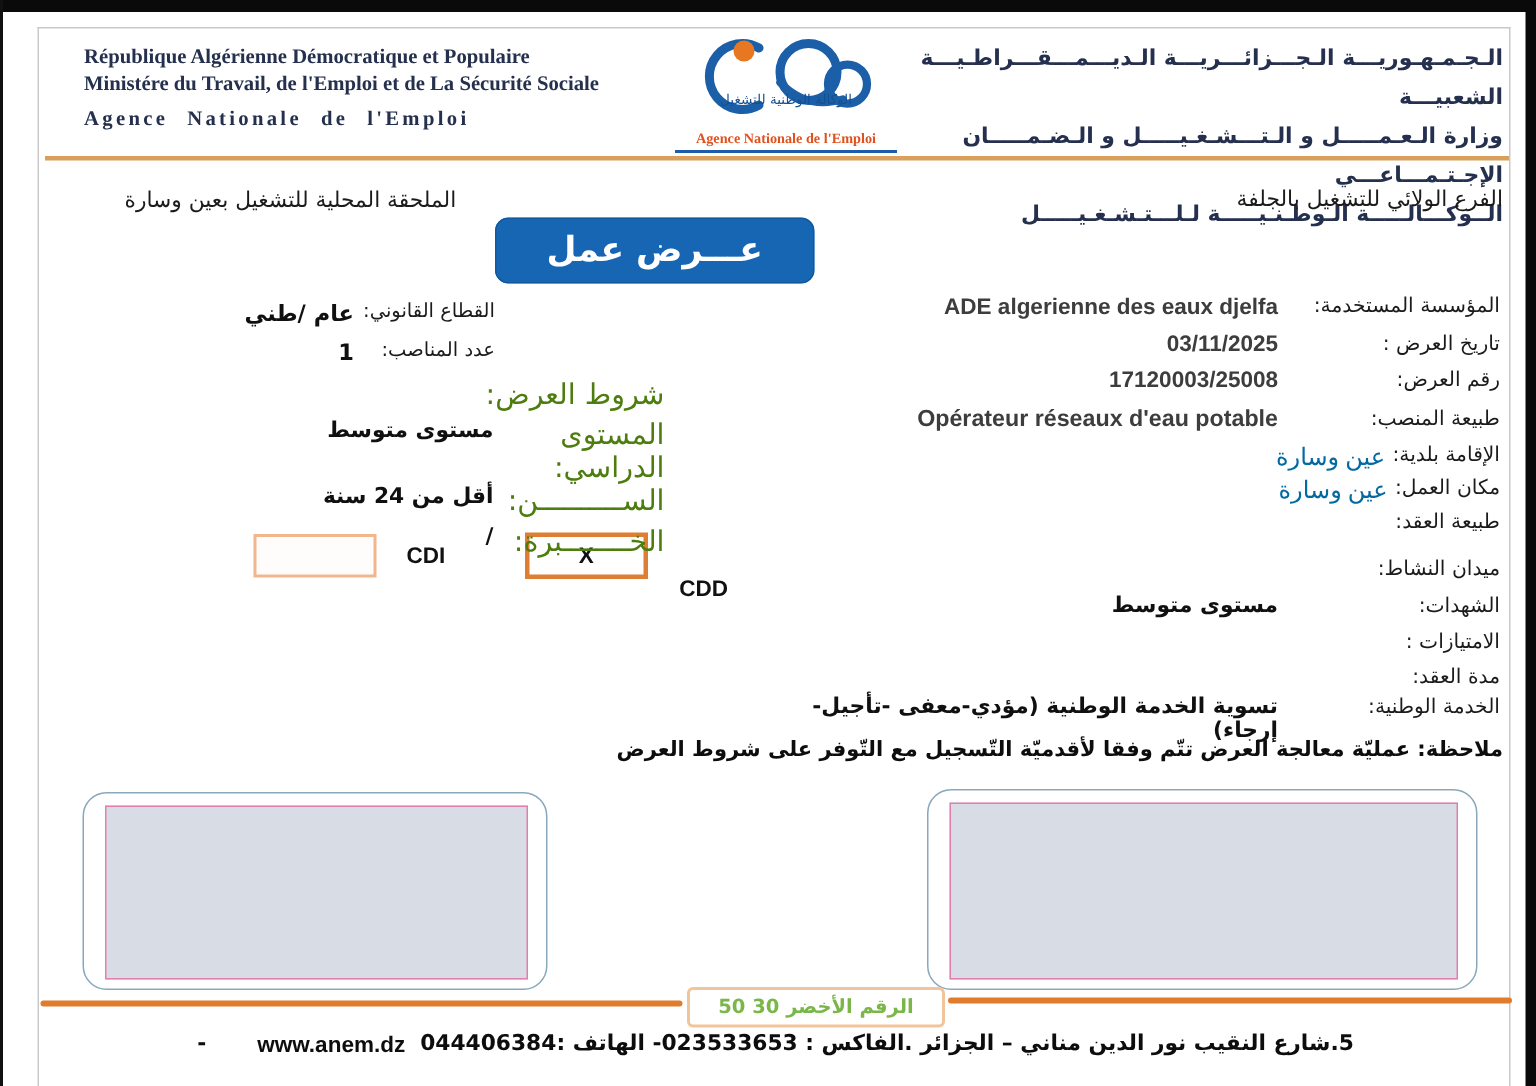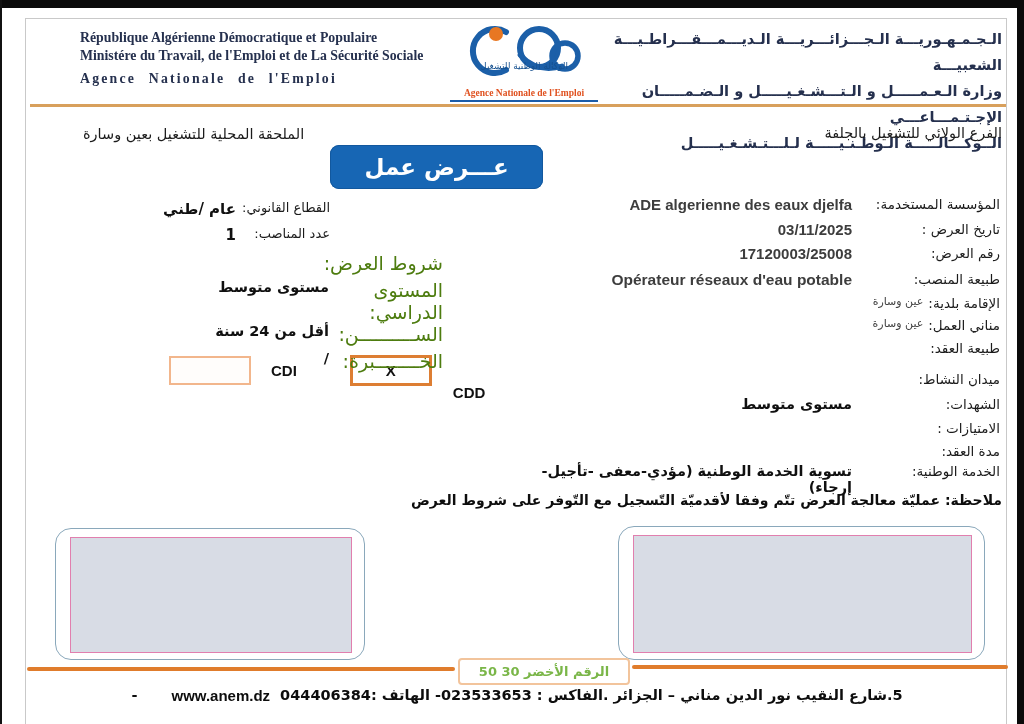--- a/index.html
+++ b/index.html
@@ -8,21 +8,21 @@
   .abs{position:absolute;}
 
   
   .bar-top{left:0;top:0;width:1024px;height:8px;background:#0a0a0a;}
   .bar-right{right:0;top:0;width:7px;height:724px;background:#0a0a0a;}
   .bar-left{left:0;top:0;width:2px;height:724px;background:#111;}
 
   .frame{left:25px;top:18px;width:982px;height:706px;border:1px solid #c9c9c9;border-bottom:none;box-sizing:border-box;}
 
   
-  .fr-block{left:56px;top:30px;width:380px;margin-left:24px;}
+  .fr-block{left:56px;top:30px;width:380px;}
   .fr-block p{margin:0 0 2px 0;font-family:"Liberation Serif",serif;font-weight:bold;font-size:13.8px;color:#25304e;}
   .fr-line3{margin-top:7px !important;letter-spacing:2.2px;word-spacing:7px;}
   .ar-block{right:22px;top:26px;width:400px;text-align:right;direction:rtl;}
   .ar-block p{margin:0;font-weight:bold;font-size:14.6px;line-height:26px;color:#25304e;}
   .header-rule{left:30px;top:104px;width:976px;height:3px;background:#d8a05c;}
 
   
   .logo{left:450px;top:22px;width:148px;text-align:center;}
   .logo-caption{font-size:9.5px;font-weight:bold;color:#e0511f;border-bottom:2px solid #1c5ca8;padding-bottom:2px;font-family:"Liberation Serif",serif;}
 
@@ -31,21 +31,21 @@
   .wilaya-branch{right:22px;top:125px;font-size:14.5px;color:#1b1b1b;direction:rtl;}
   .badge{left:330px;top:145px;width:213px;height:44px;background:#1766b4;border-radius:9px;color:#ffffff;font-weight:bold;font-size:23px;display:flex;align-items:center;justify-content:center;direction:rtl;box-shadow:0 0 0 1px #12589e inset;}
 
   
   .r-col{right:24px;top:196px;width:496px;direction:rtl;}
   .r-row{display:flex;align-items:flex-start;}
   .r-label{width:148px;flex:0 0 148px;font-size:13.5px;color:#1b1b1b;}
   .r-value{flex:1;text-align:right;}
   .v-lat{font-family:"Liberation Sans",sans-serif;font-weight:bold;font-size:15px;color:#3d3d3d;direction:ltr;unicode-bidi:embed;}
   .v-arb{font-weight:bold;font-size:14.5px;color:#101010;}
-  .v-ar{font-size:11px;color:#404040;}
+  .v-ar{font-size:16px;color:#0369a1;font-family:Liberation Serif, serif;}
   .h25{min-height:25px}.h24{min-height:24px}.h26{min-height:26px}.h22{min-height:22px}.h23{min-height:23px}.h31{min-height:31px}.h20{min-height:20px}
   .chk-wrap{position:absolute;left:-335px;top:0;display:flex;align-items:center;direction:ltr;gap:13px;}
   .cdi-box{width:78px;height:25px;border:2px solid #f2b68c;background:#fffdfb;}
   .cdi-text{font-family:"Liberation Sans",sans-serif;font-weight:bold;font-size:15px;color:#111;margin-left:7px;}
   .cdd-box{width:76px;height:25px;border:3px solid #dd7e33;background:#fff;margin-left:40px;display:flex;align-items:center;justify-content:center;font-family:"Liberation Sans",sans-serif;font-weight:bold;font-size:15px;color:#111;}
   .cdd-text{font-family:"Liberation Sans",sans-serif;font-weight:bold;font-size:15px;color:#111;margin-left:8px;margin-top:44px;}
 
   
   .l-block-a{right:694px;top:200px;width:196px;direction:rtl;}
   .l-block-a .l-row{display:flex;min-height:26px;}
@@ -135,21 +135,21 @@
       <span class="r-label">طبيعة المنصب:</span>
       <span class="r-value v-lat" style="font-size:15.5px">Opérateur réseaux d'eau potable</span>
     </div>
 
     <div class="r-row h22">
       <span class="r-label" style="width:auto;flex:0 0 auto">الإقامة بلدية:</span>
       <span class="v-ar" style="margin-right:5px">عين وسارة</span>
     </div>
 
     <div class="r-row h23">
-      <span class="r-label" style="width:auto;flex:0 0 auto">مناني العمل:</span>
+      <span class="r-label" style="width:auto;flex:0 0 auto">مكان العمل:</span>
       <span class="v-ar" style="margin-right:5px">عين وسارة</span>
     </div>
 
     <div class="r-row h31" style="position:relative">
       <span class="r-label">طبيعة العقد:</span>
       <span class="r-value" style="position:relative">
         <span class="chk-wrap">
           <span class="cdi-box"></span>
           <span class="cdi-text">CDI</span>
           <span class="cdd-box">

